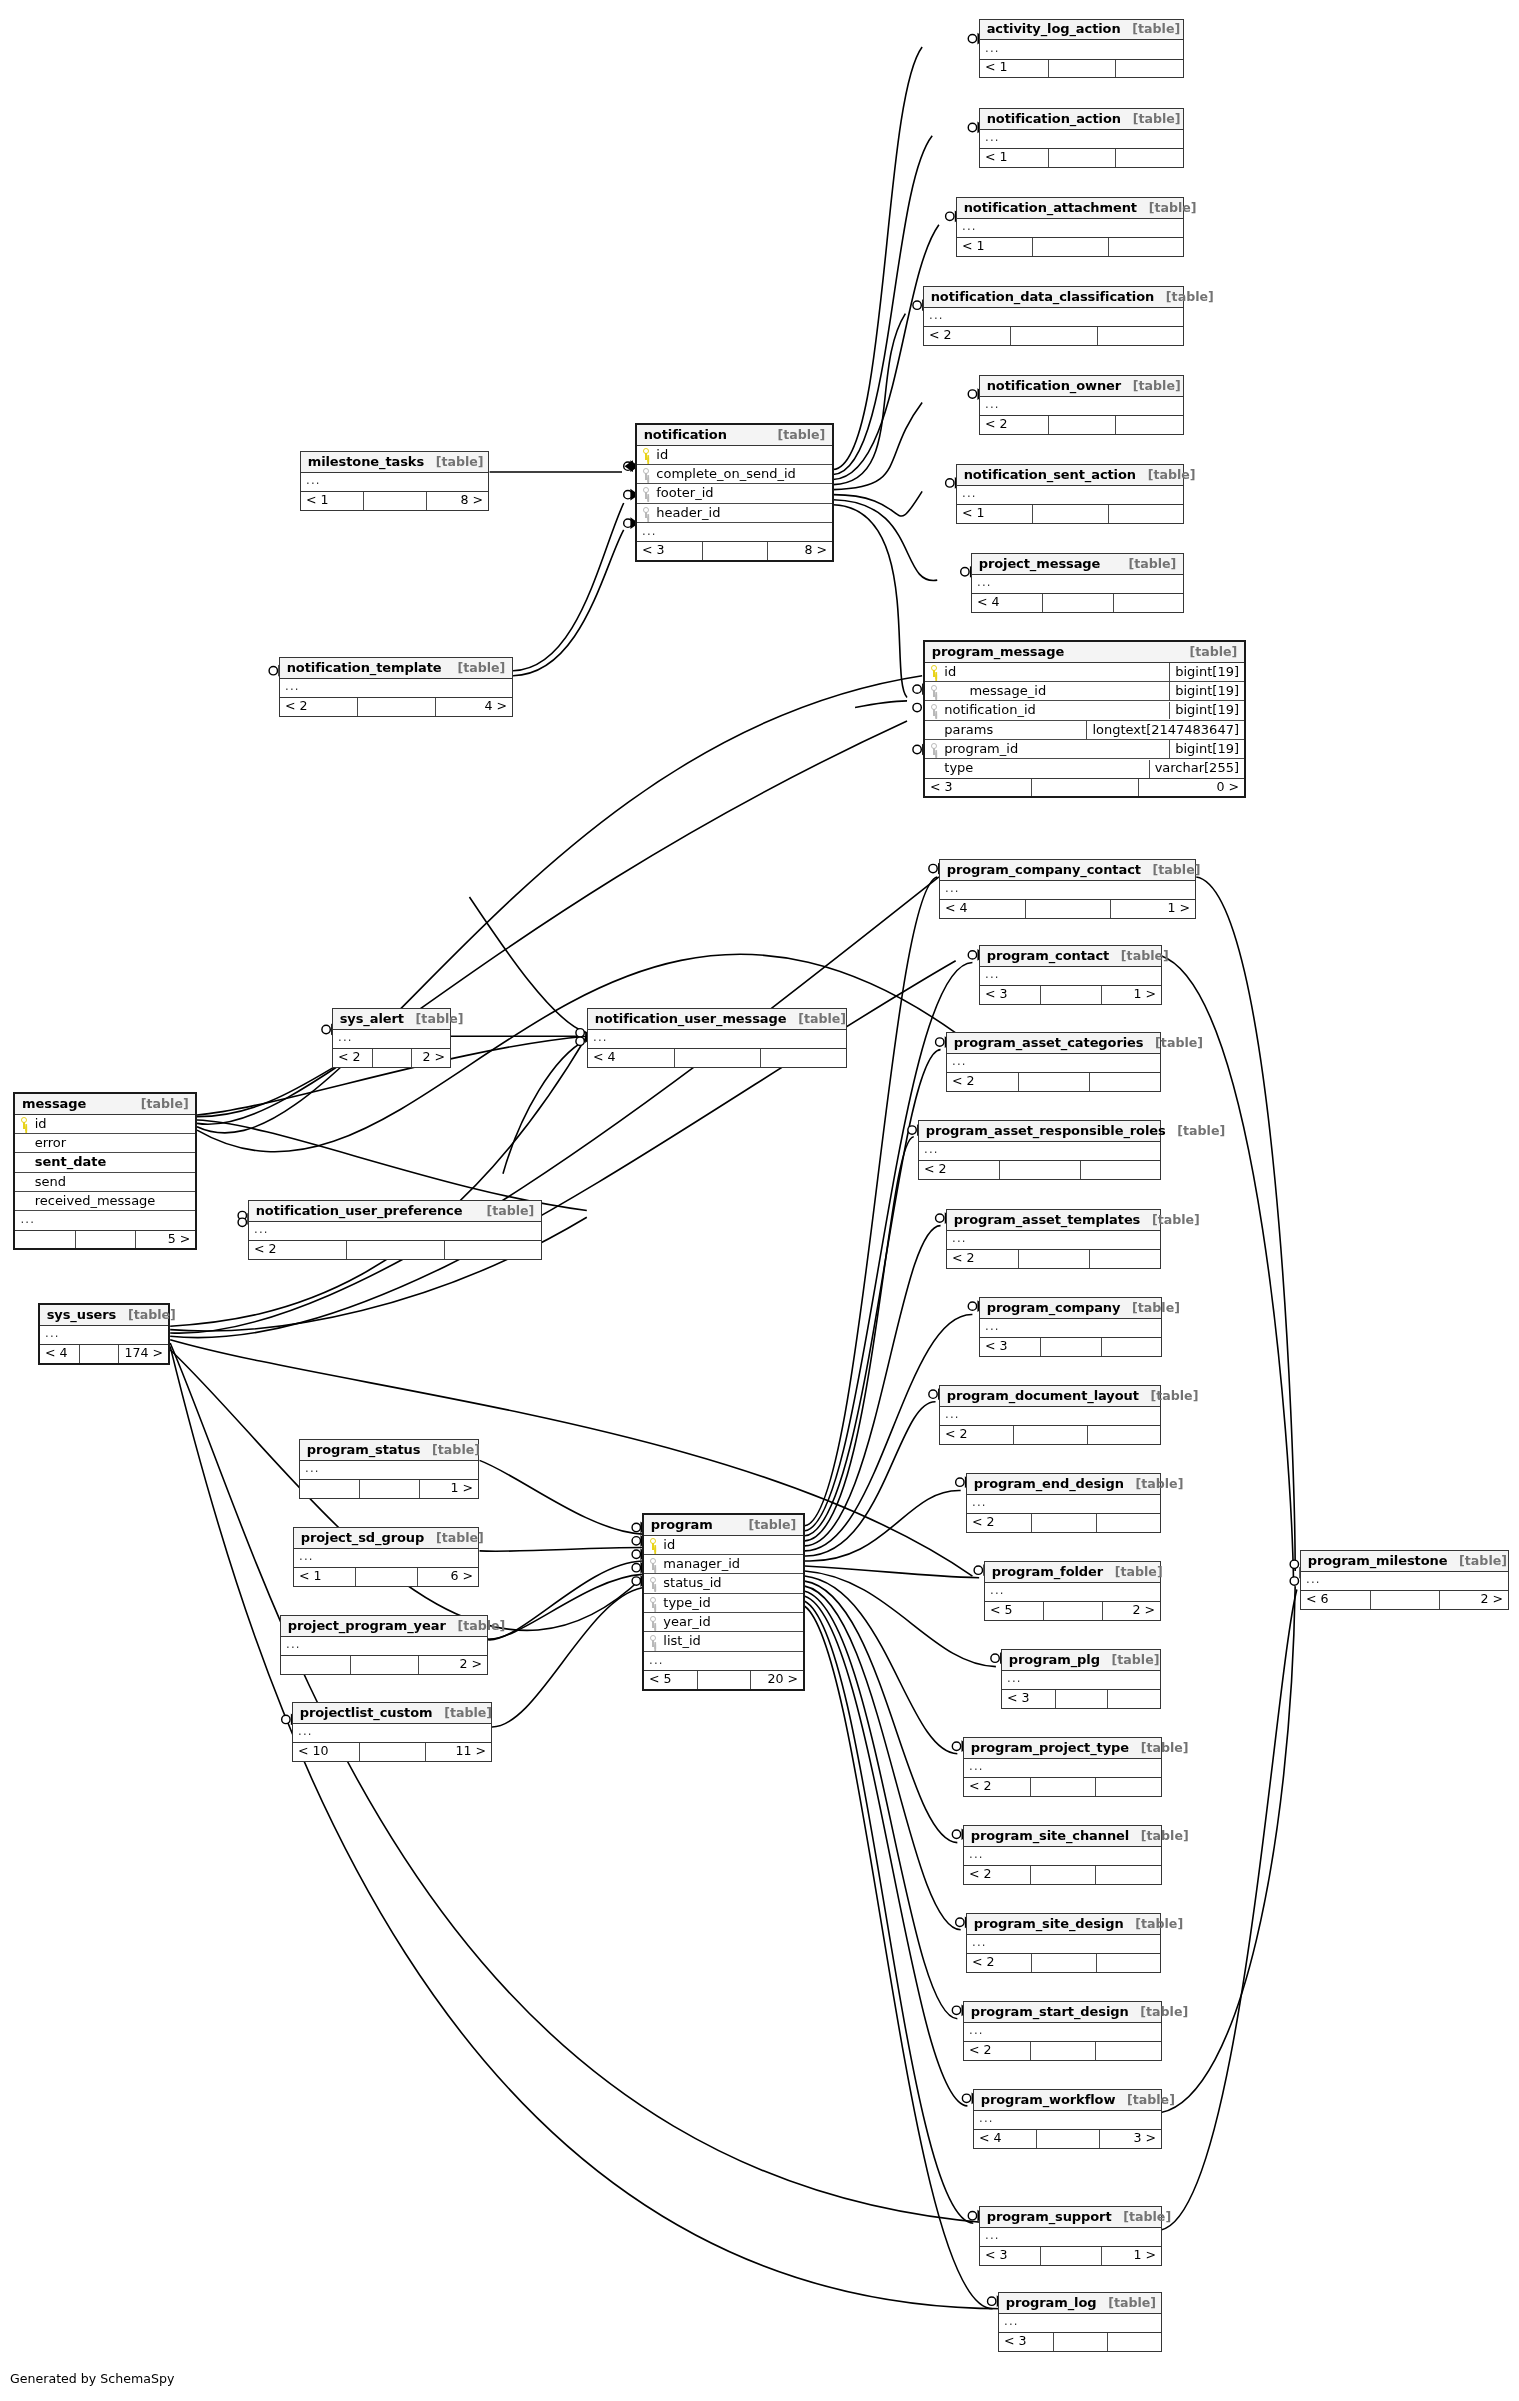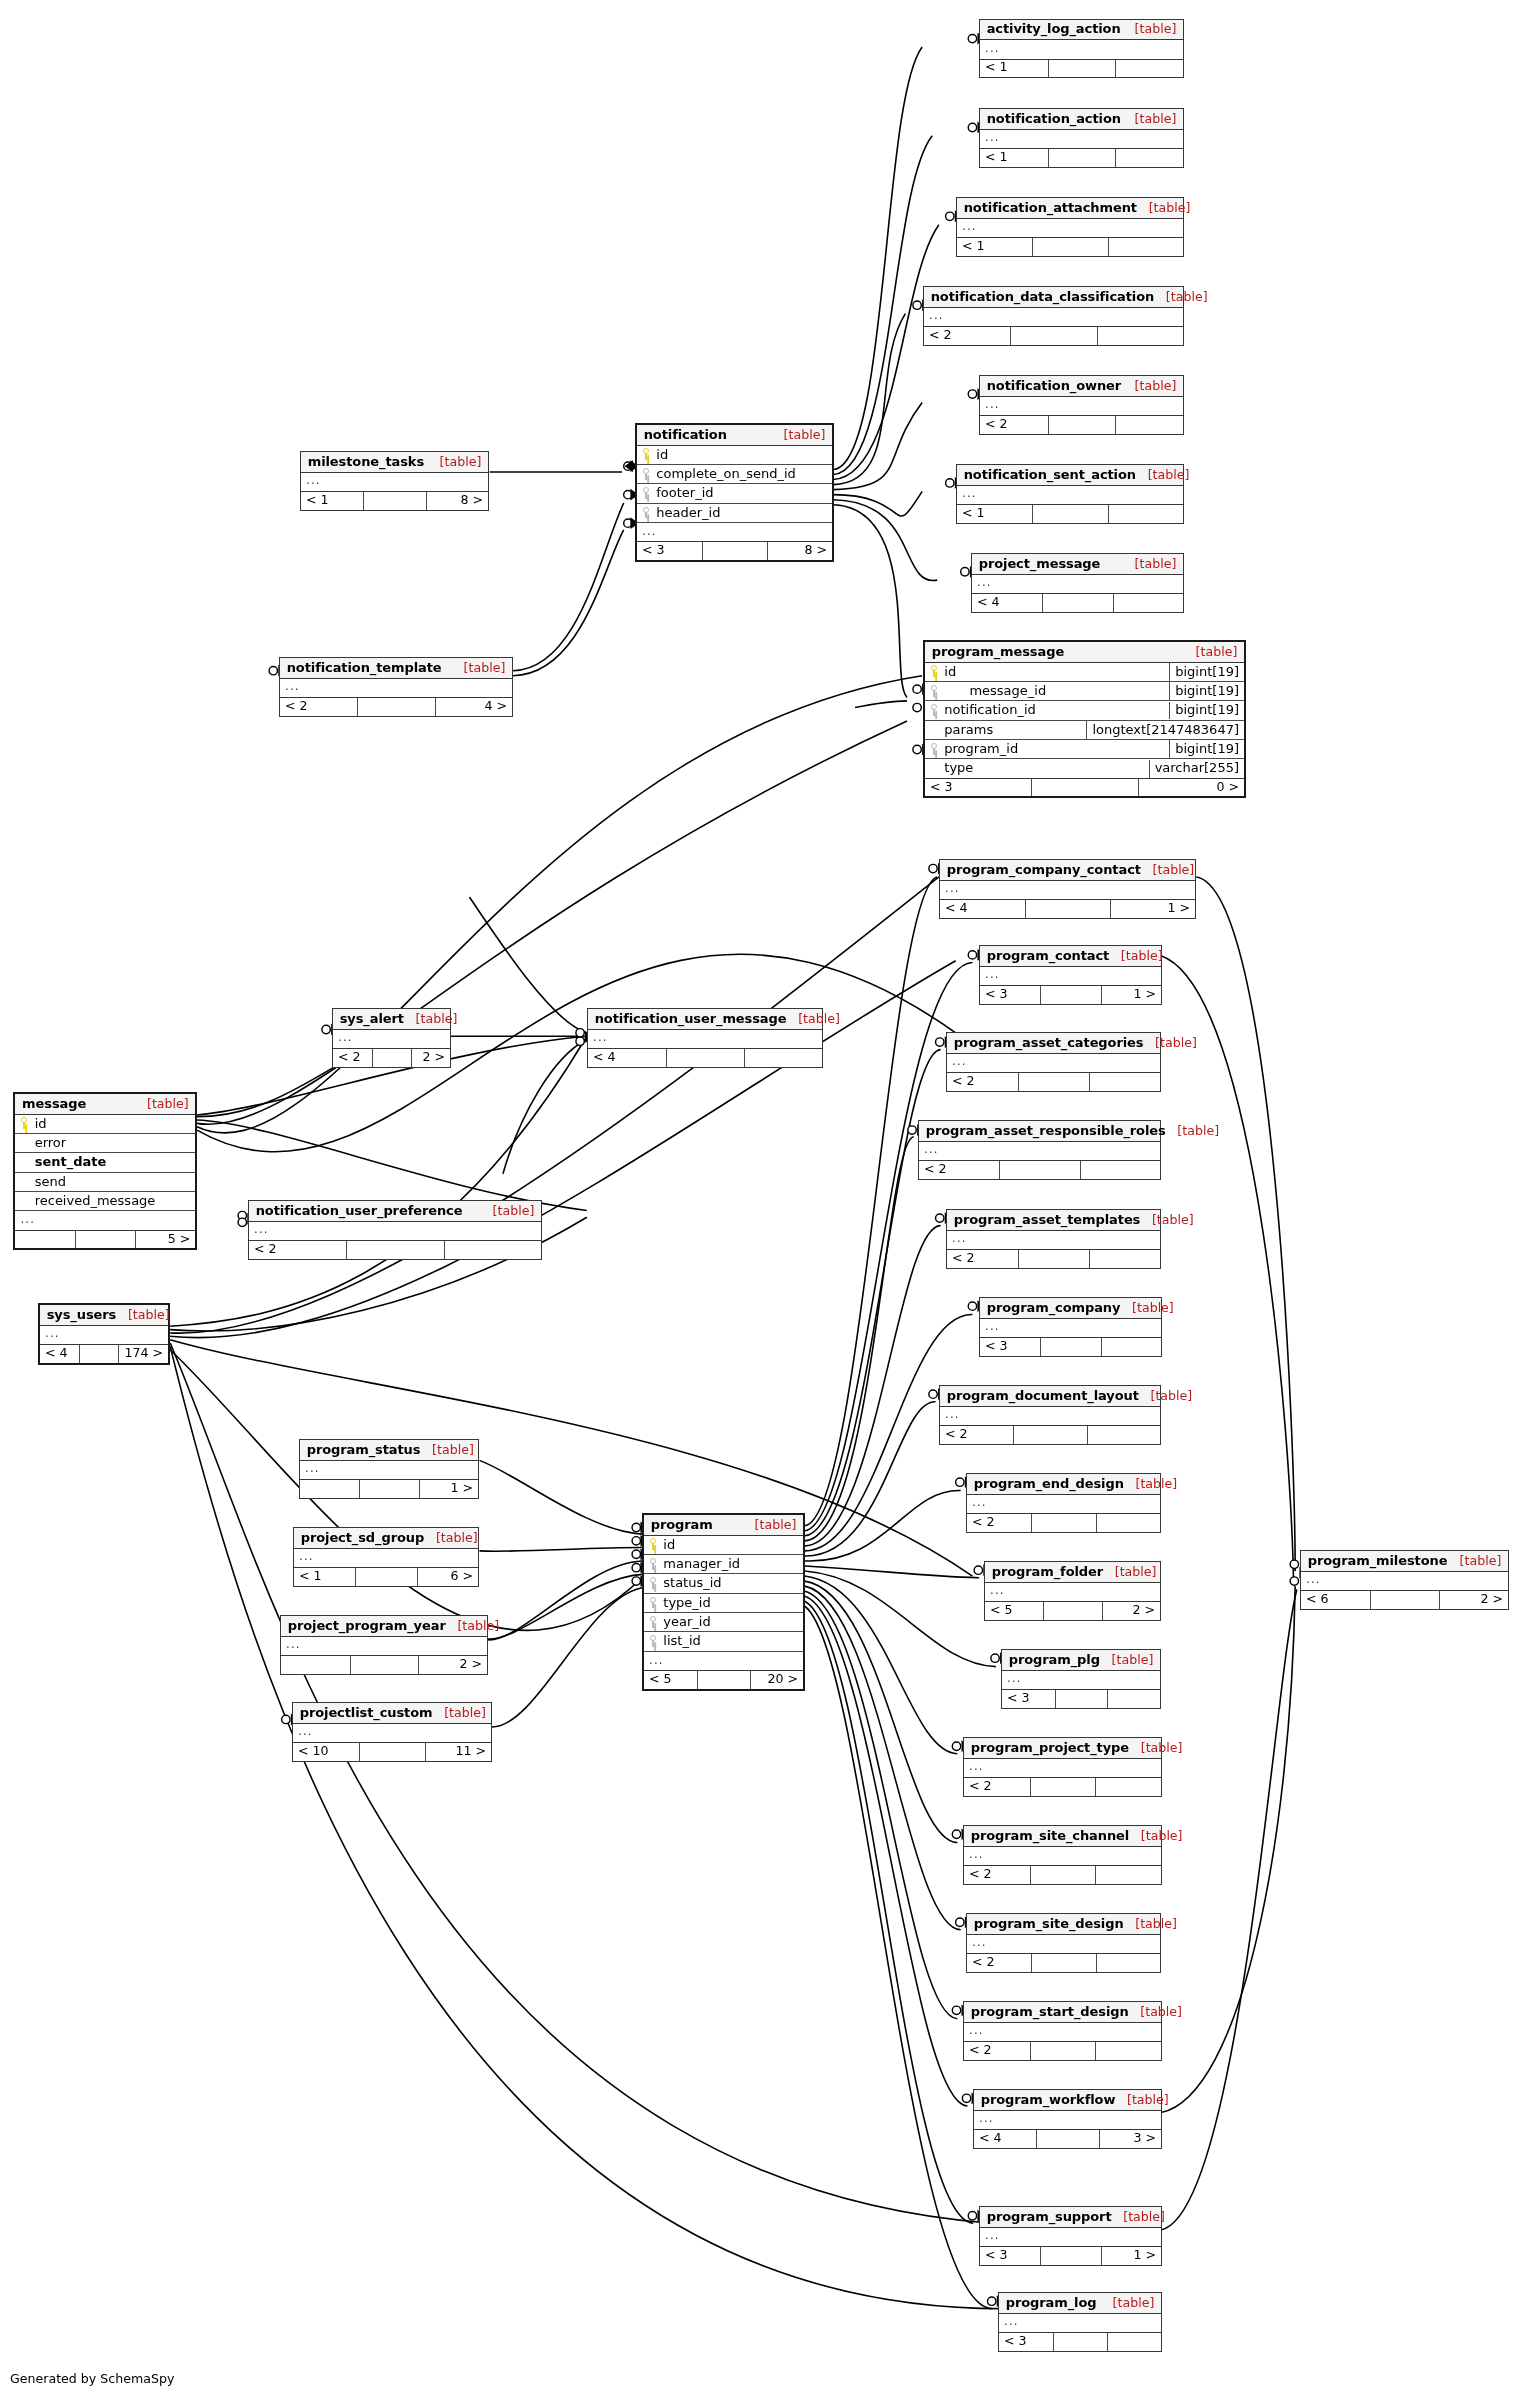--- a/index.html
+++ b/index.html
@@ -9,21 +9,21 @@
   #edges{position:absolute;left:0;top:0;width:1519px;height:2401px;pointer-events:none;}
 
   
   .tbl{position:absolute;box-sizing:border-box;border:1.7px solid #363636;
        background:#ffffff;font-size:13px;color:#000;margin-top:12px;}
   .tbl.detail{border:2.2px solid #1a1a1a;}
   .thead{display:flex;align-items:center;justify-content:space-between;
          background:#f4f4f4;border-bottom:1.7px solid #363636;
          padding:2.5px 6.7px 3.4px 6.7px;line-height:1.05;}
   .tname{font-weight:bold;white-space:nowrap;letter-spacing:-0.1px;}
-  .ttag{font-weight:normal;color:#b91c1c;padding-left:11.7px;white-space:nowrap;font-size:12.6px;}
+  .ttag{font-weight:bold;color:#737373;padding-left:11.7px;white-space:nowrap;font-size:12.6px;}
   .rows{display:block;}
   .row{display:flex;border-bottom:1.2px solid #4a4a4a;min-height:18.4px;
        align-items:center;line-height:1.05;}
   .row:last-child{border-bottom:none;}
   .cname{flex:1 1 auto;padding:1.7px 5px 2.5px 5px;display:flex;align-items:center;gap:5.9px;
          white-space:nowrap;overflow:hidden;}
   .ctype{flex:0 0 auto;padding:1.7px 5px 2.5px 5px;border-left:1.2px solid #4a4a4a;
          white-space:nowrap;}
   .ellipsis{padding:0.8px 5px 3.4px 5px;letter-spacing:1.2px;color:#333;font-size:11.7px;}
   .tfoot{display:flex;border-top:1.7px solid #363636;min-height:17.6px;font-size:12.6px;}
@@ -650,21 +650,21 @@
         <div class="row">
           <div class="cname ellipsis">...</div>
         </div>
       </div>
       <div class="tfoot">
         <div class="fc">&lt; 2</div>
         <div class="fc"></div>
         <div class="fc right">2 &gt;</div>
       </div>
     </div>
-    <div class="tbl" style="left: 587px; top: 996px; width: 236px;">
+    <div class="tbl" style="left: 587px; top: 996px; width: 260px;">
       <div class="thead">
         <span class="tname">notification_user_message</span>
         <span class="ttag">[table]</span>
       </div>
       <div class="rows">
         <div class="row">
           <div class="cname ellipsis">...</div>
         </div>
       </div>
       <div class="tfoot">

